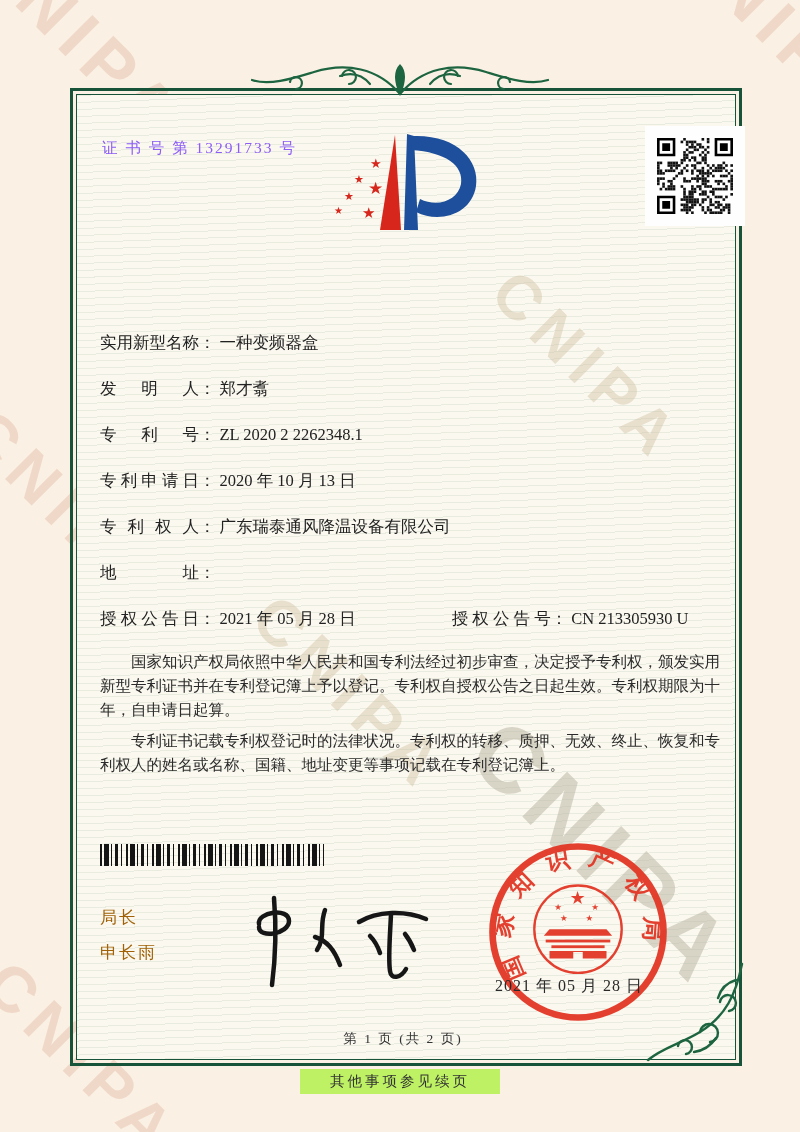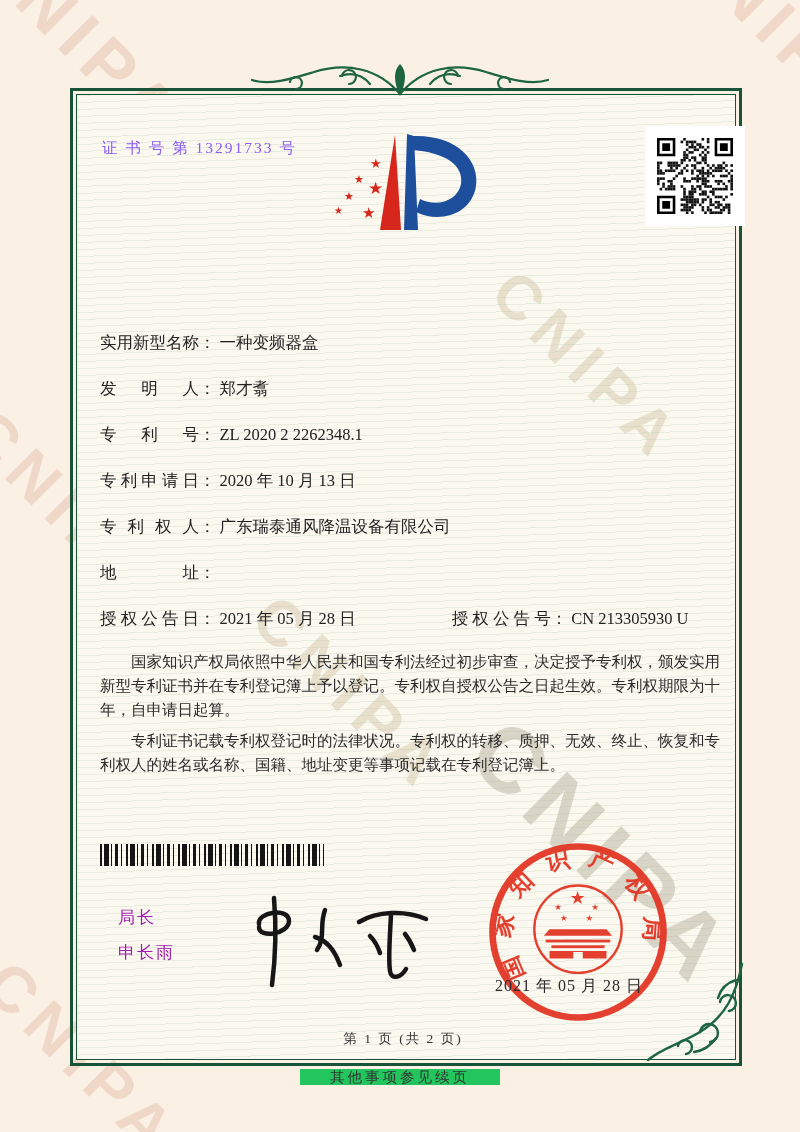--- a/index.html
+++ b/index.html
@@ -48,33 +48,33 @@
   .body-text p{margin:0 0 6px 0;text-indent:2em;}
   
   .barcode{position:absolute;left:100px;top:844px;width:224px;height:22px;
      background:repeating-linear-gradient(90deg,
         #151515 0 2px, transparent 2px 4px,
         #151515 4px 9px, transparent 9px 11px,
         #151515 11px 12px, transparent 12px 15px,
         #151515 15px 18px, transparent 18px 21px,
         #151515 21px 22px, transparent 22px 26px);}
   
-  .officer{position:absolute;left:118px;top:906px;
-     font-family:"Liberation Sans","DejaVu Sans",sans-serif;font-size:17px;color:#a21caf;}
+  .officer{position:absolute;left:100px;top:906px;
+     font-family:"Liberation Sans","DejaVu Sans",sans-serif;font-size:17px;color:#a16207;}
   .officer div{margin-bottom:12px;letter-spacing:2px;}
   .signature{position:absolute;left:232px;top:892px;width:212px;height:100px;}
   
   .seal{position:absolute;left:483px;top:837px;width:190px;height:190px;opacity:.93;}
   .seal-date{position:absolute;left:495px;top:976px;width:170px;font-size:16px;
      letter-spacing:1px;color:#2a2a2a;z-index:6;}
   
   .page-no{position:absolute;left:70px;top:1030px;width:666px;text-align:center;
      font-size:13.5px;color:#333;letter-spacing:2px;}
-  .continuation{position:absolute;left:300px;top:1069px;width:200px;height:16px;
-     background:#22c55e;display:flex;align-items:center;justify-content:center;
+  .continuation{position:absolute;left:300px;top:1069px;width:200px;height:25px;
+     background:#bef264;display:flex;align-items:center;justify-content:center;
      font-size:14.5px;letter-spacing:3px;color:#333;}
   .z1{z-index:1}.z2{z-index:2}.z3{z-index:3}.z4{z-index:4}.z5{z-index:5}
 </style>
 </head>
 <body>
 
 <div class="page">
 
   <span class="wm wm-outside" style="left:-52px;top:-4px;font-size:70px;">CNIPA</span>
   <span class="wm wm-outside" style="left:648px;top:-16px;font-size:68px;">CNIPA</span>

